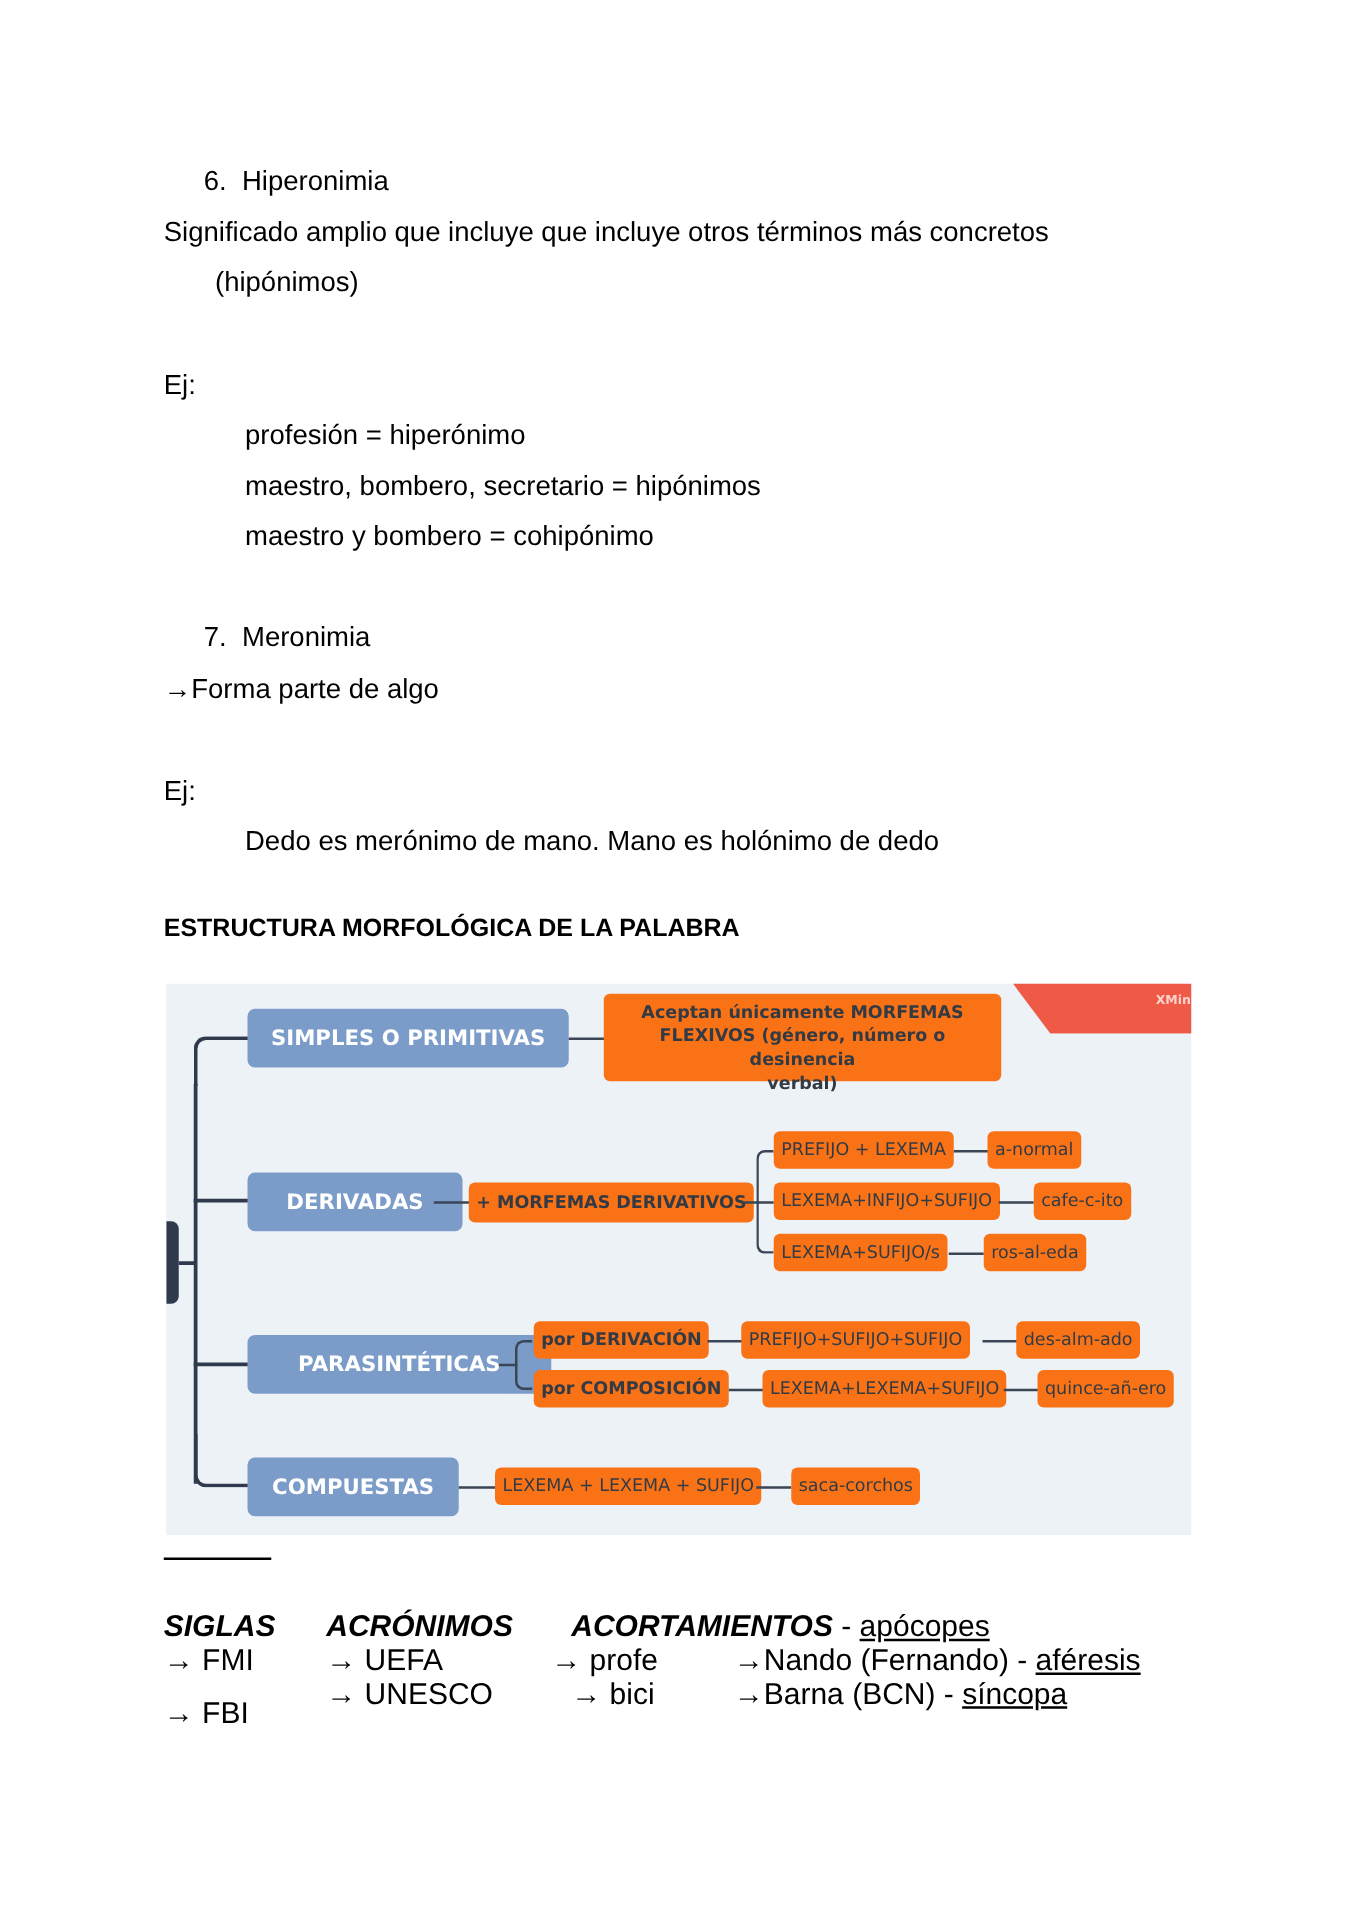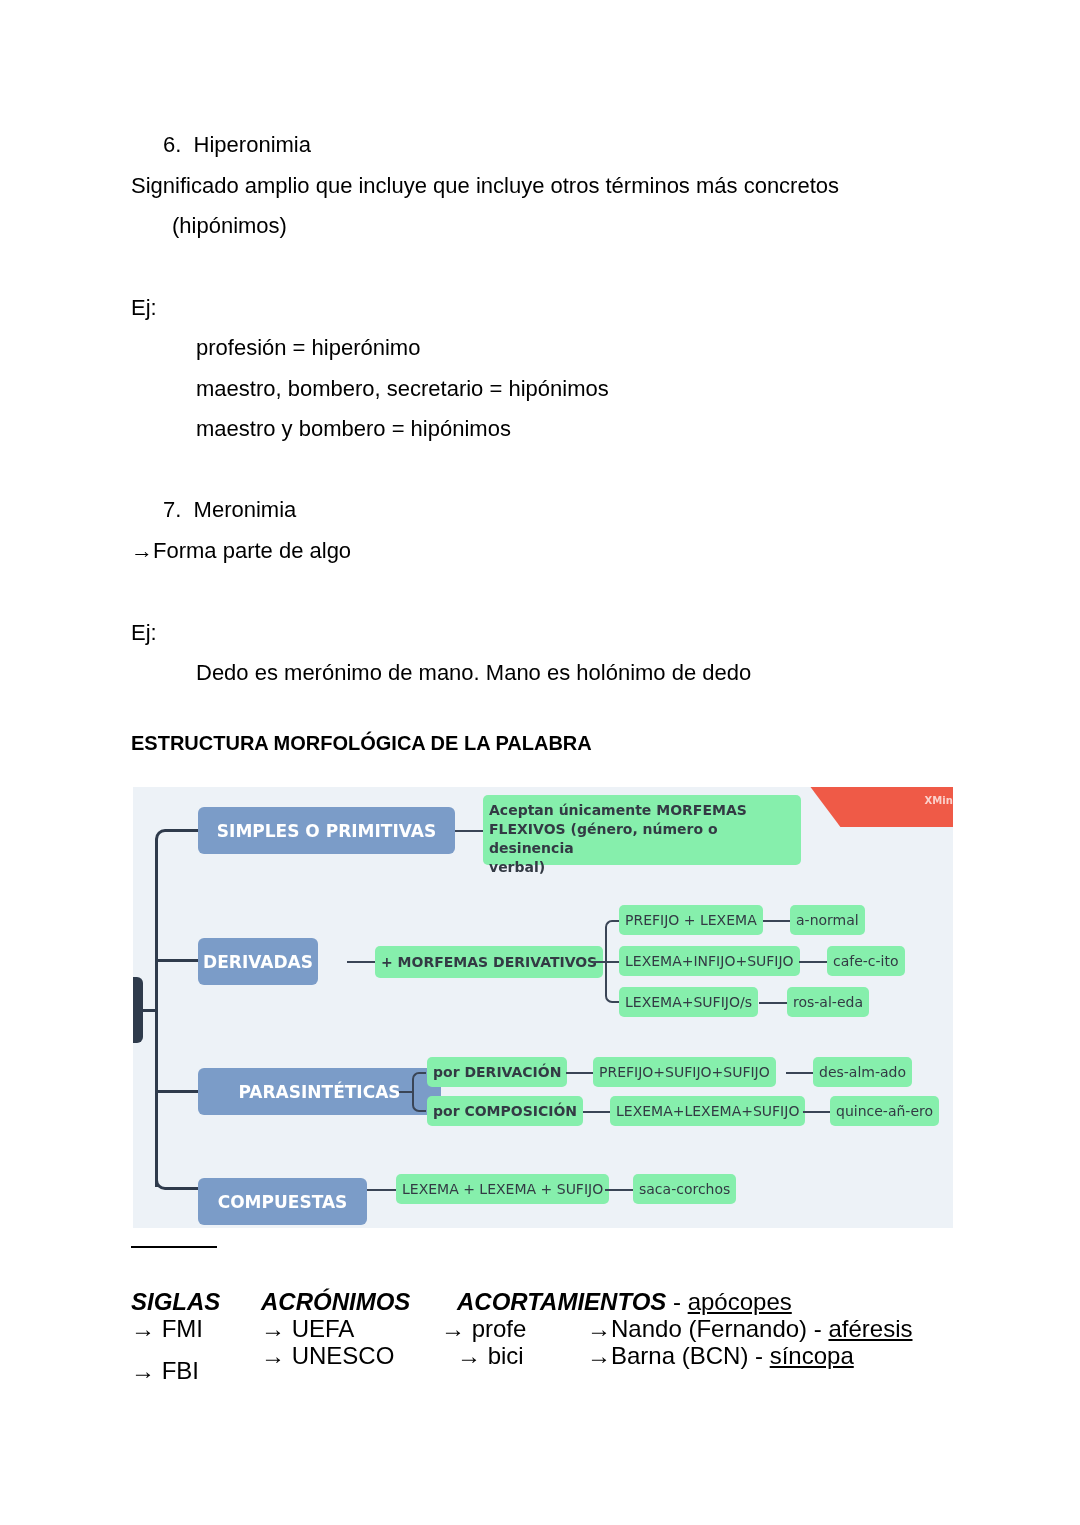--- a/index.html
+++ b/index.html
@@ -6,21 +6,21 @@
   html, body { width: 1080px; height: 1525px; background: #ffffff; }
   body { position: relative; font-family: "Liberation Sans", sans-serif; color: #000; overflow: hidden; }
   .abs { position: absolute; white-space: nowrap; }
   .t { font-size: 22px; line-height: 26px; }
   .h2 { font-size: 20px; font-weight: bold; line-height: 28px; }
 
   
   #mindmap { position: absolute; left: 133px; top: 787px; width: 820px; height: 441px; background: #edf2f7; overflow: hidden; }
   .mm { position: absolute; font-family: "DejaVu Sans", sans-serif; white-space: nowrap; }
   .main-node { background: #7b9cc8; color: #fff; font-weight: bold; font-size: 17px; border-radius: 6px; display: flex; align-items: center; justify-content: center; }
-  .sub-node { background: #86efac; color: #333a44; font-size: 14px; border-radius: 5px; display: flex; align-items: center; padding: 0 6px; }
+  .sub-node { background: #f97316; color: #333a44; font-size: 14px; border-radius: 5px; display: flex; align-items: center; padding: 0 6px; text-align: center; }
   .sub-bold { font-weight: bold; }
   .line { position: absolute; background: #2f3b4c; }
   .thin { position: absolute; background: #3a4556; height: 2px; }
   .corner-tl { position: absolute; border-left: 3px solid #2f3b4c; border-top: 3px solid #2f3b4c; border-top-left-radius: 10px; }
   .corner-bl { position: absolute; border-left: 3px solid #2f3b4c; border-bottom: 3px solid #2f3b4c; border-bottom-left-radius: 10px; }
   .br-tl { position: absolute; border-left: 2px solid #3a4556; border-top: 2px solid #3a4556; border-top-left-radius: 7px; }
   .br-bl { position: absolute; border-left: 2px solid #3a4556; border-bottom: 2px solid #3a4556; border-bottom-left-radius: 7px; }
   .root-tab { position: absolute; left: 0; top: 190px; width: 10px; height: 66px; background: #2f3b4c; border-radius: 0 6px 6px 0; }
   .banner { position: absolute; left: 670px; top: -10px; width: 170px; height: 50px; background: #ef5a47; clip-path: polygon(0 0, 100% 0, 100% 100%, 22% 100%); }
   .banner-text { position: absolute; right: 2px; top: 18px; color: #fbd2cc; font-size: 10px; font-weight: bold; font-family: "DejaVu Sans", sans-serif; }
@@ -33,21 +33,21 @@
 <body>
 
 <div class="abs t" style="left:163px; top:132px;">
   <span>6.</span>&nbsp;&nbsp;<span>Hiperonimia</span>
 </div>
 <div class="abs t" style="left:131px; top:173px;text-align:center;">Significado amplio que incluye que incluye otros términos más concretos</div>
 <div class="abs t" style="left:131px; top:213px;margin-left:41px;">(hipónimos)</div>
 <div class="abs t" style="left:131px; top:295px;">Ej:</div>
 <div class="abs t" style="left:196px; top:335px;">profesión = hiperónimo</div>
 <div class="abs t" style="left:196px; top:376px;">maestro, bombero, secretario = hipónimos</div>
-<div class="abs t" style="left:196px; top:416px;">maestro y bombero = hipónimos</div>
+<div class="abs t" style="left:196px; top:416px;">maestro y bombero = cohipónimo</div>
 
 <div class="abs t" style="left:163px; top:497px;">
   <span>7.</span>&nbsp;&nbsp;<span>Meronimia</span>
 </div>
 <div class="abs t" style="left:131px; top:538px;">→Forma parte de algo</div>
 <div class="abs t" style="left:131px; top:620px;">Ej:</div>
 <div class="abs t" style="left:196px; top:660px;">Dedo es merónimo de mano. Mano es holónimo de dedo</div>
 
 <div class="abs h2" style="left:131px; top:729px;">ESTRUCTURA MORFOLÓGICA DE LA PALABRA</div>
 
@@ -65,21 +65,21 @@
   <div class="line" style="left:22px; top:303px; width:44px; height:3px;"></div>
 
   <div class="mm main-node" style="left:65px; top:20px; width:257px; height:47px;">SIMPLES O PRIMITIVAS</div>
   <div class="thin" style="left:322px; top:43px; width:30px;"></div>
   <div class="mm sub-node sub-bold" style="left:350px; top:8px; width:318px; height:70px; display:block; padding:6px 6px; font-size:14px; line-height:19px; white-space:normal;">
     <div>Aceptan únicamente MORFEMAS</div>
     <div>FLEXIVOS (género, número o desinencia</div>
     <div>verbal)</div>
   </div>
 
-  <div class="mm main-node" style="left:65px; top:151px; width:120px; height:47px;">DERIVADAS</div>
+  <div class="mm main-node" style="left:65px; top:151px; width:172px; height:47px;">DERIVADAS</div>
   <div class="thin" style="left:214px; top:174px; width:30px;"></div>
   <div class="mm sub-node sub-bold" style="left:242px; top:159px; height:32px;">+ MORFEMAS DERIVATIVOS</div>
   <div class="thin" style="left:460px; top:174px; width:14px;"></div>
   <div class="br-tl" style="left:472px; top:133px; width:14px; height:42px;"></div>
   <div class="br-bl" style="left:472px; top:174px; width:14px; height:42px;"></div>
   <div class="thin" style="left:472px; top:174px; width:14px;"></div>
 
   <div class="mm sub-node" style="left:486px; top:118px; height:30px;">PREFIJO + LEXEMA</div>
   <div class="thin" style="left:630px; top:133px; width:28px;"></div>
   <div class="mm sub-node" style="left:657px; top:118px; height:30px;">a-normal</div>
@@ -102,21 +102,21 @@
   <div class="mm sub-node" style="left:460px; top:270px; height:30px;">PREFIJO+SUFIJO+SUFIJO</div>
   <div class="thin" style="left:653px; top:285px; width:28px;"></div>
   <div class="mm sub-node" style="left:680px; top:270px; height:30px;">des-alm-ado</div>
 
   <div class="mm sub-node sub-bold" style="left:294px; top:309px; height:30px;">por COMPOSICIÓN</div>
   <div class="thin" style="left:450px; top:324px; width:28px;"></div>
   <div class="mm sub-node" style="left:477px; top:309px; height:30px;">LEXEMA+LEXEMA+SUFIJO</div>
   <div class="thin" style="left:670px; top:324px; width:28px;"></div>
   <div class="mm sub-node" style="left:697px; top:309px; height:30px;">quince-añ-ero</div>
 
-  <div class="mm main-node" style="left:65px; top:379px; width:169px; height:47px;margin-top:12px;">COMPUESTAS</div>
+  <div class="mm main-node" style="left:65px; top:379px; width:169px; height:47px;">COMPUESTAS</div>
   <div class="thin" style="left:234px; top:402px; width:30px;"></div>
   <div class="mm sub-node" style="left:263px; top:387px; height:30px;">LEXEMA + LEXEMA + SUFIJO</div>
   <div class="thin" style="left:472px; top:402px; width:28px;"></div>
   <div class="mm sub-node" style="left:500px; top:387px; height:30px;">saca-corchos</div>
 </div>
 
 <div class="abs" style="left:131px; top:1246px; width:86px; height:2px; background:#000;"></div>
 
 <div class="bottom bi" style="left:131px; top:1288px;">SIGLAS</div>
 <div class="bottom" style="left:131px; top:1315px;">→ FMI</div>

